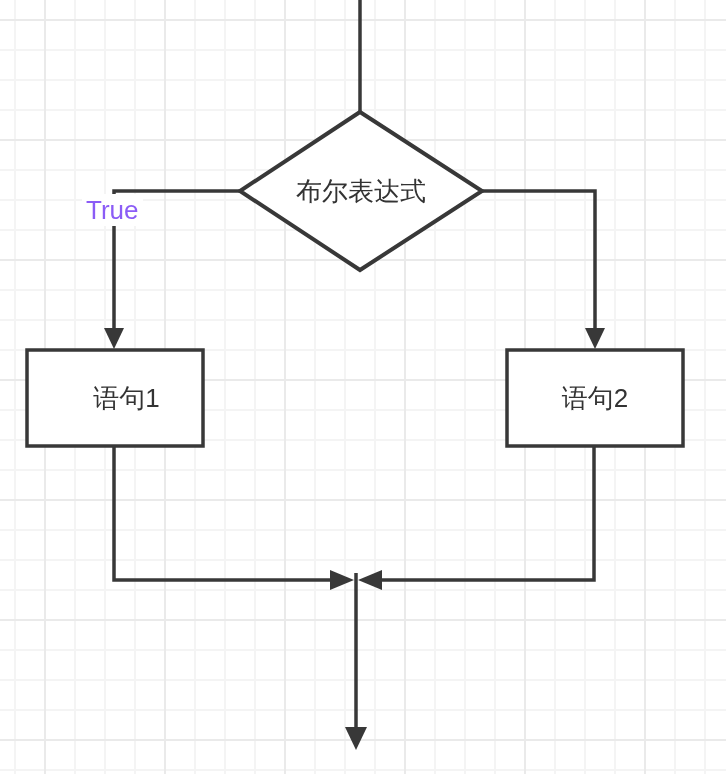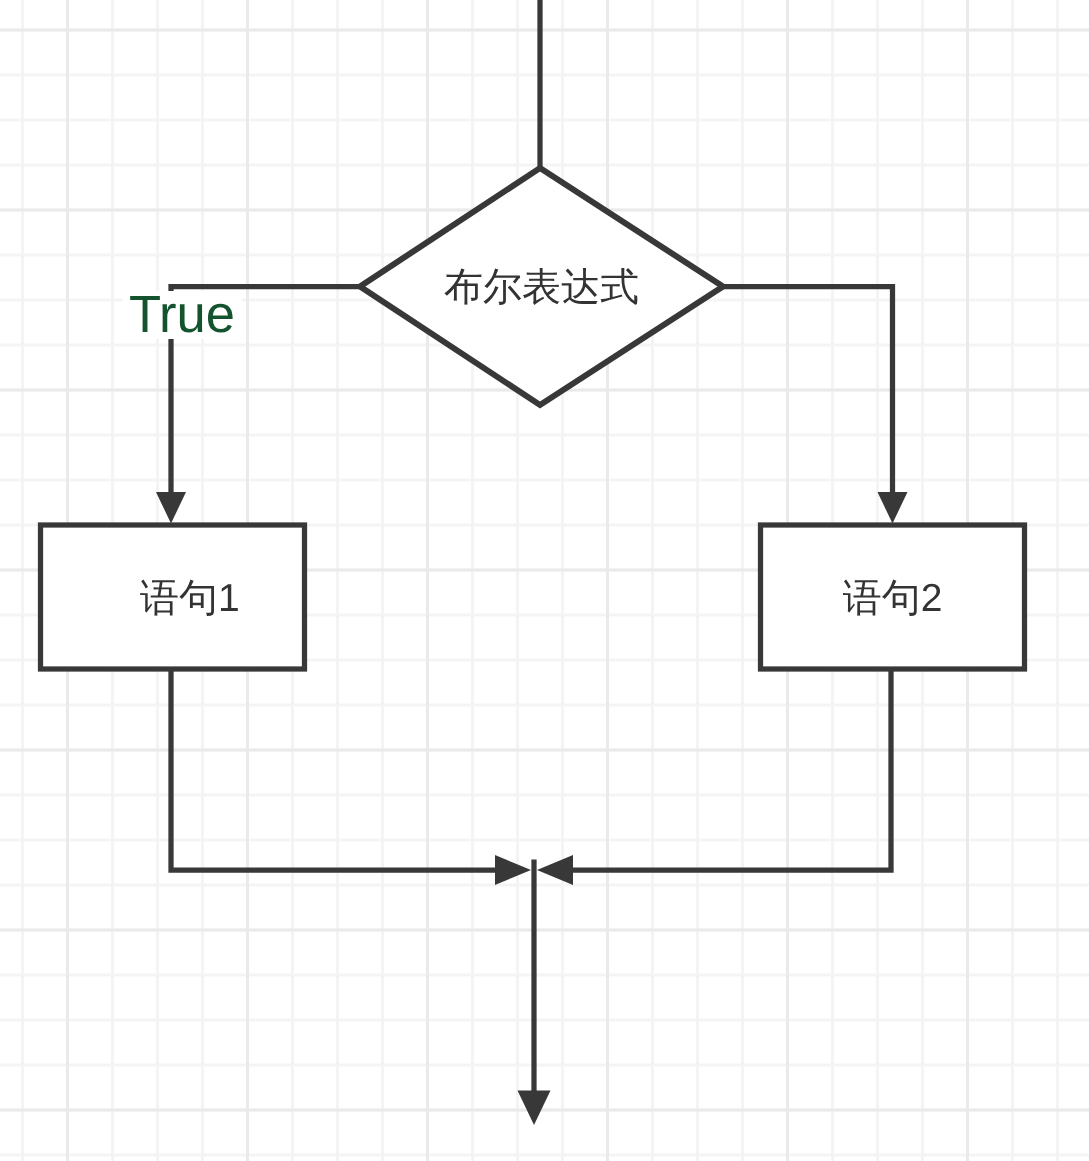--- a/index.html
+++ b/index.html
@@ -44,22 +44,22 @@
   }
   .shape-label.stmt1 {
     left: 27px; top: 350px; width: 199px; height: 96px;
   }
   .shape-label.stmt2 {
     left: 507px; top: 350px; width: 176px; height: 96px;
   }
   .edge-label {
     position: absolute;
     background: #ffffff;
-    color: #14532d;
-    font-size: 35px;
+    color: #8b5cf6;
+    font-size: 26px;
     line-height: 30px;
     padding: 1px 4px;
     white-space: nowrap;
     cursor: default;
   }
   .edge-label.true-label {
     left: 82px; top: 194px;
   }
   .edge-label.false-label {
     left: 557px; top: 199px;

